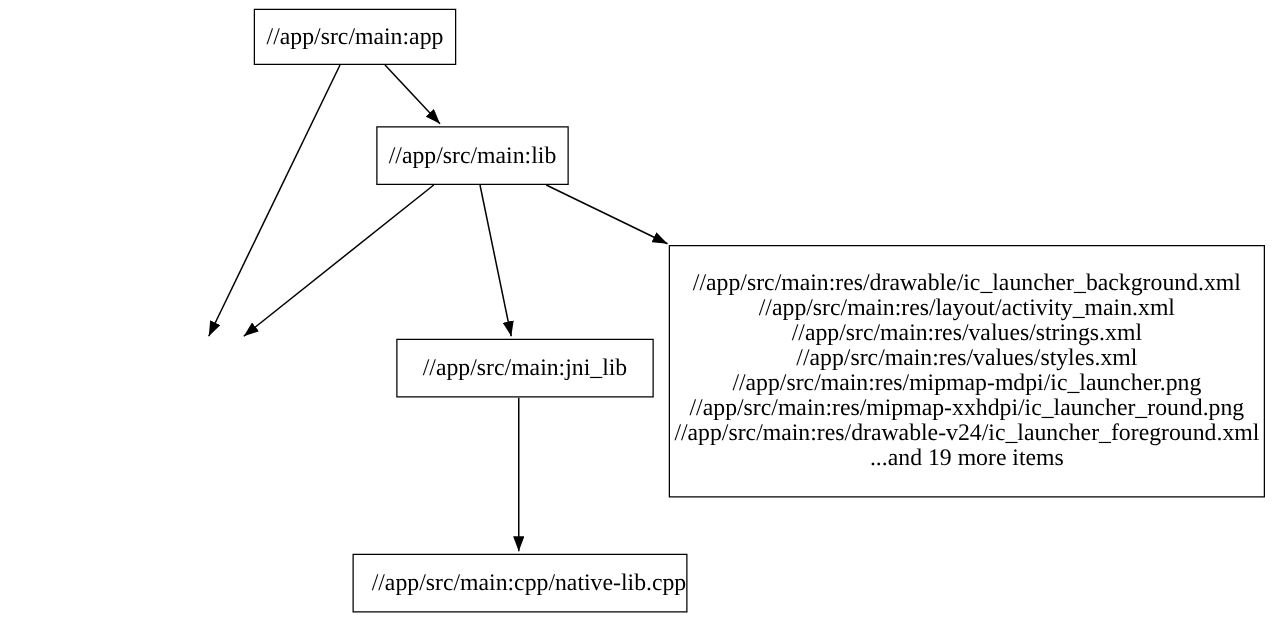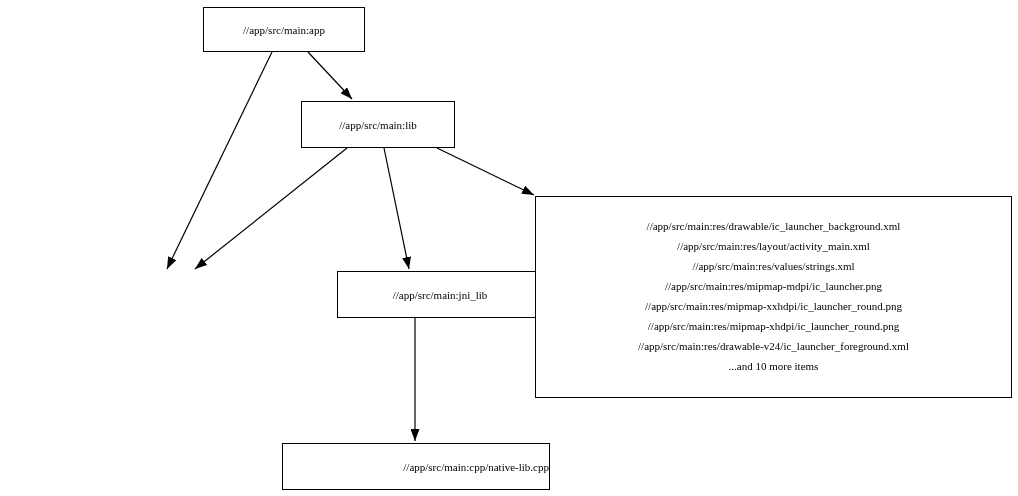--- a/index.html
+++ b/index.html
@@ -17,21 +17,21 @@
   }
   .node {
     position: absolute;
     box-sizing: border-box;
     border: 1px solid #000000;
     background: #ffffff;
     color: #000000;
     display: flex;
     align-items: center;
     justify-content: center;
-    font-size: 11px;
+    font-size: 19px;
     text-align: center;
     white-space: nowrap;
     z-index: 2;
   }
   .node.multi {
     flex-direction: column;
     line-height: 19.9px;
     white-space: nowrap;
   }
   #edge-layer {
@@ -69,32 +69,32 @@
 
   <div class="node" style="left:203px; top:7px; width:162px; height:45px;">
     <span>//app/src/main:app</span>
   </div>
 
   <div class="node" style="left:301px; top:101px; width:154px; height:47px;font-family:Liberation Serif, serif;">
     <span>//app/src/main:lib</span>
   </div>
 
 
-  <div class="node" style="left:337px; top:271px; width:206px; height:47px;">
+  <div class="node" style="left:317px; top:271px; width:206px; height:47px;">
     <span>//app/src/main:jni_lib</span>
   </div>
 
   <div class="node multi" style="left:535px; top:196px; width:477px; height:202px;">
     <div>//app/src/main:res/drawable/ic_launcher_background.xml</div>
     <div>//app/src/main:res/layout/activity_main.xml</div>
     <div>//app/src/main:res/values/strings.xml</div>
+    <div>//app/src/main:res/values/styles.xml</div>
     <div>//app/src/main:res/mipmap-mdpi/ic_launcher.png</div>
     <div>//app/src/main:res/mipmap-xxhdpi/ic_launcher_round.png</div>
-    <div>//app/src/main:res/mipmap-xhdpi/ic_launcher_round.png</div>
     <div>//app/src/main:res/drawable-v24/ic_launcher_foreground.xml</div>
-    <div>...and 10 more items</div>
+    <div>...and 19 more items</div>
   </div>
 
   <div class="node" style="left:282px; top:443px; width:268px; height:47px;justify-content:flex-end;">
     <span>//app/src/main:cpp/native-lib.cpp</span>
   </div>
 
 </div>
 
 </body></html>

